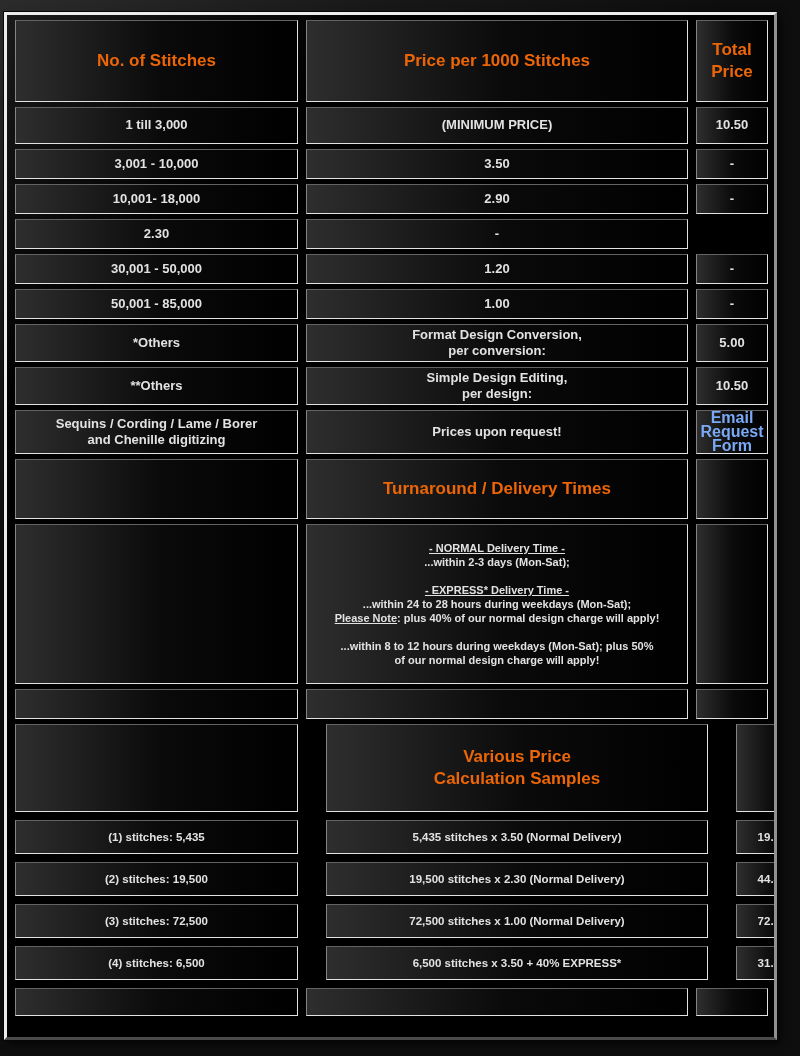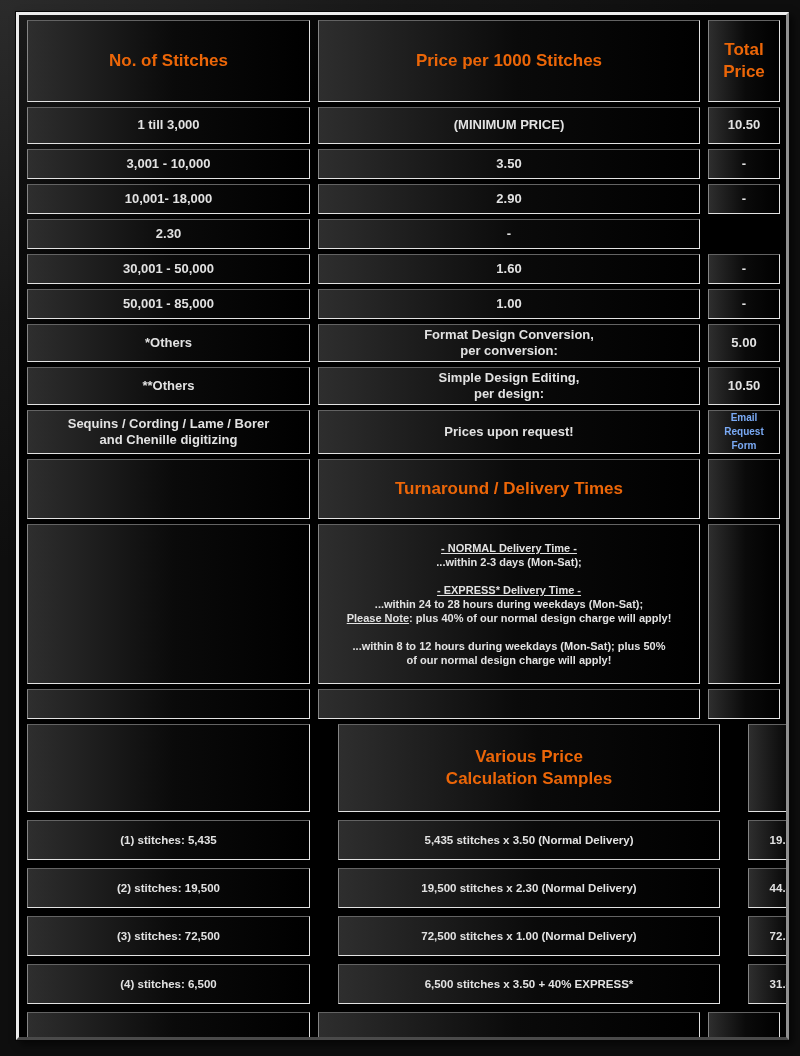--- a/index.html
+++ b/index.html
@@ -3,21 +3,21 @@
 <meta charset="utf-8">
 <style>
   html,body{
     margin:0;padding:0;width:800px;height:1056px;overflow:hidden;
     background:#131313;
     background-image:radial-gradient(900px 700px at 0% 0%, #2b2b2b 0%, #171717 45%, #0e0e0e 80%);
     font-family:"Liberation Sans","DejaVu Sans",sans-serif;
     font-weight:bold;
   }
   .frame{
-    position:absolute;left:16px;top:12px;width:759px;height:1017px;
+    position:absolute;left:4px;top:12px;width:759px;height:1017px;
     border:3px solid;
     border-color:#ececec #909090 #4a4a4a #ececec;
     background:#020202;
     background-image:linear-gradient(135deg,#1a1a1a 0%,#000 22%);
     overflow:hidden;
     box-shadow:0 0 0 1px #070707, 4px 4px 8px rgba(0,0,0,.65);
     padding:5px 0 0 8px;
   }
   .row{
     display:grid;
@@ -33,29 +33,29 @@
     background:linear-gradient(90deg,#2e2e2e 0%,#0a0a0a 52%,#000 100%);
     color:#e2e2e2;
     display:flex;flex-direction:column;align-items:center;justify-content:center;
     text-align:center;
     font-size:13px;
     line-height:1.25;
     white-space:pre-line;
     box-sizing:border-box;
   }
   .rh82{height:82px}.rh60{height:60px}.rh44{height:44px}.rh38{height:38px}
-  .rh37{height:37px}.rh34{height:40px}.rh30{height:30px}.rh160{height:160px}
+  .rh37{height:37px}.rh34{height:34px}.rh30{height:30px}.rh160{height:160px}
   .rh88{height:88px}.rh28{height:28px}
   .orange{color:#EC6608;font-size:17px;line-height:1.3;}
   .small{font-size:11.5px;}
   .u{text-decoration:underline;}
   .d-sp{height:14px;}
   .d-line{font-size:11px;line-height:14px;}
   a.email-link{
-    color:#7AAAF5;text-decoration:none;font-size:10px;line-height:14px;
+    color:#7AAAF5;text-decoration:none;font-size:16px;line-height:14px;
     white-space:pre-line;display:block;
   }
 </style>
 </head>
 <body>
 
 <div class="frame">
 
   <div class="row">
     <div class="cell rh82 orange">No. of Stitches</div>
@@ -77,21 +77,21 @@
     <div class="cell rh30">10,001- 18,000</div>
     <div class="cell rh30">2.90</div>
     <div class="cell rh30">-</div>
   </div>
   <div class="row">
     <div class="cell rh30">2.30</div>
     <div class="cell rh30">-</div>
   </div>
   <div class="row">
     <div class="cell rh30">30,001 - 50,000</div>
-    <div class="cell rh30">1.60</div>
+    <div class="cell rh30">1.20</div>
     <div class="cell rh30">-</div>
   </div>
   <div class="row">
     <div class="cell rh30">50,001 - 85,000</div>
     <div class="cell rh30">1.00</div>
     <div class="cell rh30">-</div>
   </div>
   <div class="row">
     <div class="cell rh38">*Others</div>
     <div class="cell rh38">Format Design Conversion,

